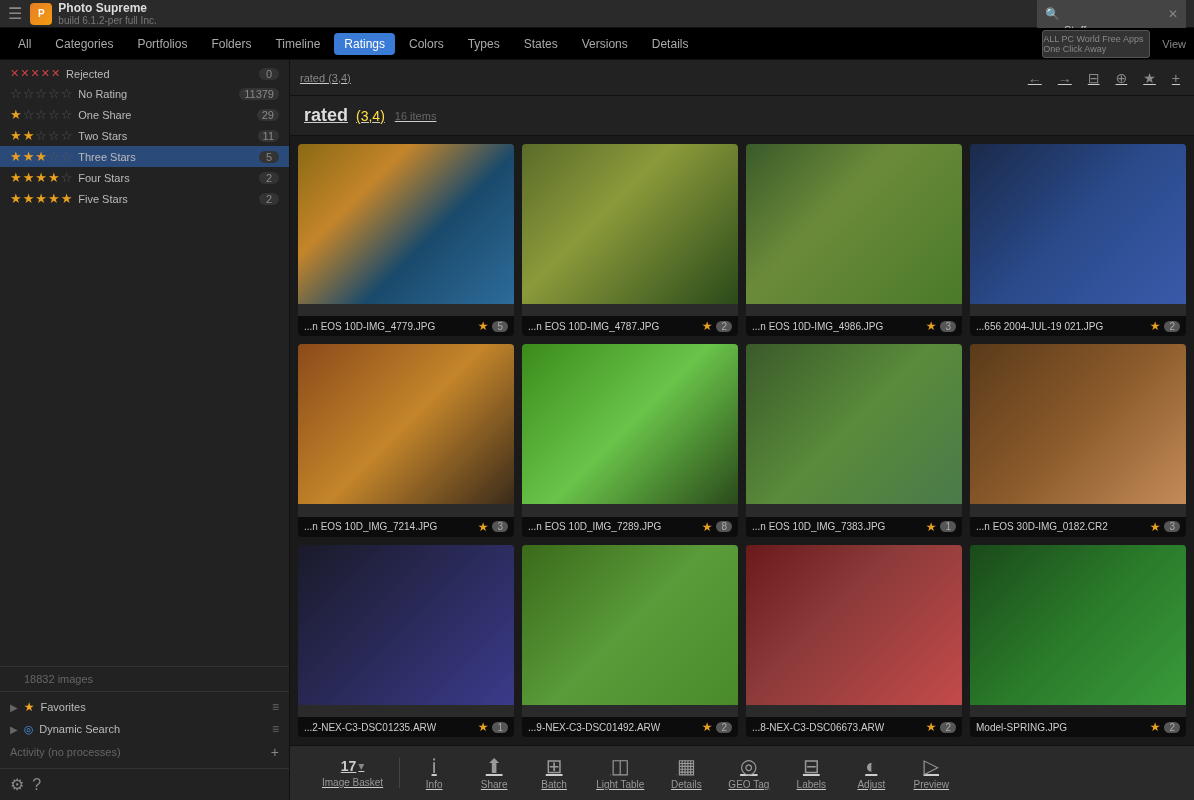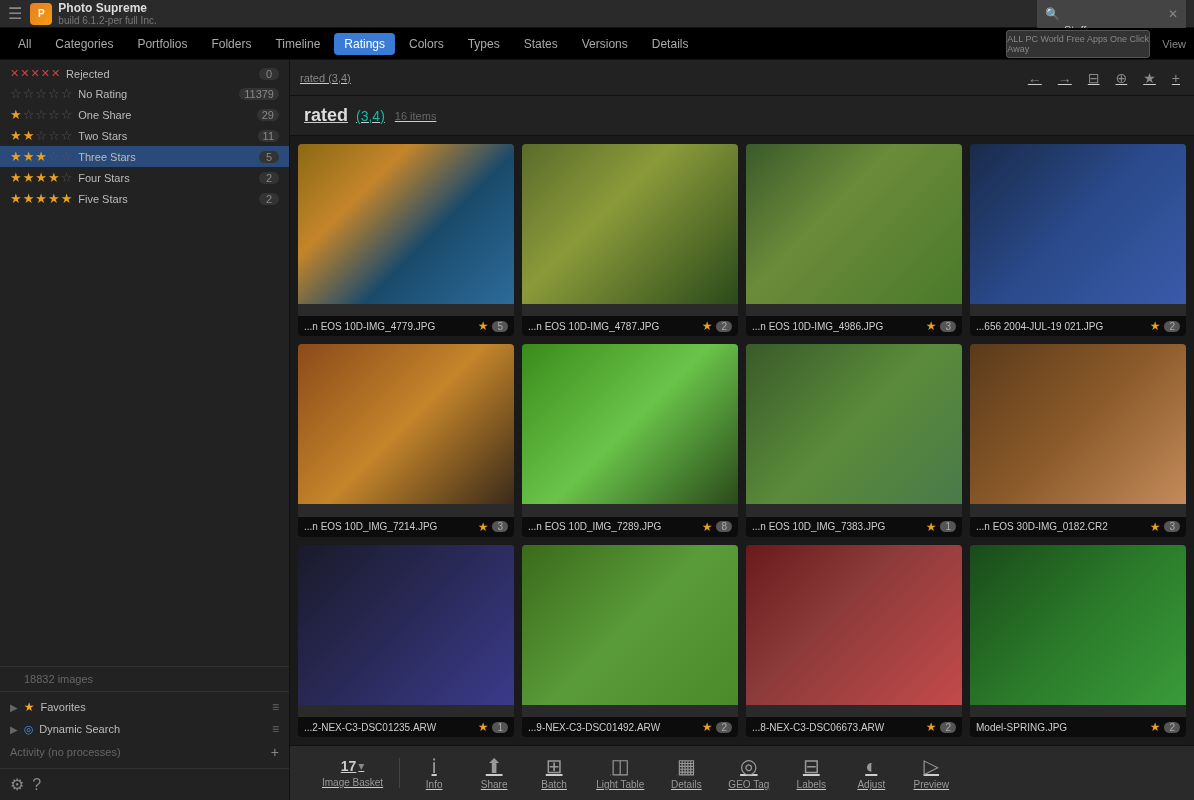--- a/index.html
+++ b/index.html
@@ -13,21 +13,21 @@
     .app-sub { font-size: 10px; color: #777; }
     .hamburger { margin-right: 8px; cursor: pointer; color: #888; font-size: 16px; }
     .search-bar { margin-left: auto; display: flex; align-items: center; background: #444; border-radius: 12px; padding: 2px 8px; gap: 4px; }
     .search-bar input { background: transparent; border: none; outline: none; color: #ccc; font-size: 11px; width: 100px; margin-top: 32px; }
     .search-clear { color: #888; cursor: pointer; font-size: 12px; }
 
     
     .nav-tabs { height: 32px; background: #000000; display: flex; align-items: center; padding: 0 8px; gap: 4px; border-bottom: 1px solid #111; }
     .nav-tab { padding: 4px 10px; font-size: 12px; color: #aaa; cursor: pointer; border-radius: 4px; }
     .nav-tab.active { color: #fff; background: #3a7bd5; }
-    .ad-banner { margin-left: auto; width: 144px; height: 28px; background: #333; border: 1px solid #555; display: flex; align-items: center; justify-content: center; font-size: 9px; color: #888; border-radius: 3px; }
+    .ad-banner { margin-left: auto; width: 108px; height: 28px; background: #333; border: 1px solid #555; display: flex; align-items: center; justify-content: center; font-size: 9px; color: #888; border-radius: 3px; }
     .view-btn { margin-left: 8px; font-size: 11px; color: #888; cursor: pointer; }
 
     
     .main { display: flex; flex: 1; overflow: hidden; }
 
     
     .sidebar { width: 290px; background: #222; border-right: 1px solid #111; display: flex; flex-direction: column; }
     .sidebar-ratings { flex: 1; overflow-y: auto; padding: 4px 0; }
     .rating-row { display: flex; align-items: center; padding: 3px 10px; cursor: pointer; }
     .rating-row.active { background: #2a4a7a; }
@@ -49,21 +49,21 @@
 
     
     .content { flex: 1; display: flex; flex-direction: column; overflow: hidden; text-decoration: underline; }
     .content-header { height: 36px; background: #222; border-bottom: 1px solid #111; display: flex; align-items: center; padding: 0 10px; gap: 8px; }
     .breadcrumb-label { font-size: 11px; color: #888; }
     .header-spacer { flex: 1; }
     .header-icon-btn { color: #888; cursor: pointer; font-size: 14px; padding: 2px 4px; }
 
     .rated-header { height: 40px; background: #222; border-bottom: 1px solid #111; display: flex; align-items: center; padding: 0 14px; gap: 8px; }
     .rated-title { font-size: 18px; font-weight: 600; color: #ddd; }
-    .rated-count { font-size: 14px; color: #14b8a6; }
+    .rated-count { font-size: 14px; color: #fde047; }
 
     
     .photo-grid { flex: 1; overflow-y: auto; padding: 8px; display: grid; grid-template-columns: repeat(4, 1fr); gap: 8px; background: #1a1a1a; }
     .photo-item { position: relative; background: #2a2a2a; border-radius: 4px; overflow: hidden; cursor: pointer; }
     .photo-thumb-placeholder { width: 100%; height: 160px; display: flex; align-items: center; justify-content: center; font-size: 10px; color: #555; }
     .photo-label-bar { position: absolute; bottom: 0; left: 0; right: 0; background: rgba(0,0,0,0.7); padding: 3px 6px; display: flex; align-items: center; gap: 4px; }
     .photo-name { font-size: 10px; color: #ccc; flex: 1; white-space: nowrap; overflow: hidden; text-overflow: ellipsis; }
     .photo-star { color: #e8a020; font-size: 12px; }
     .photo-num { font-size: 10px; color: #aaa; background: #555; border-radius: 8px; padding: 0 5px; }
 

